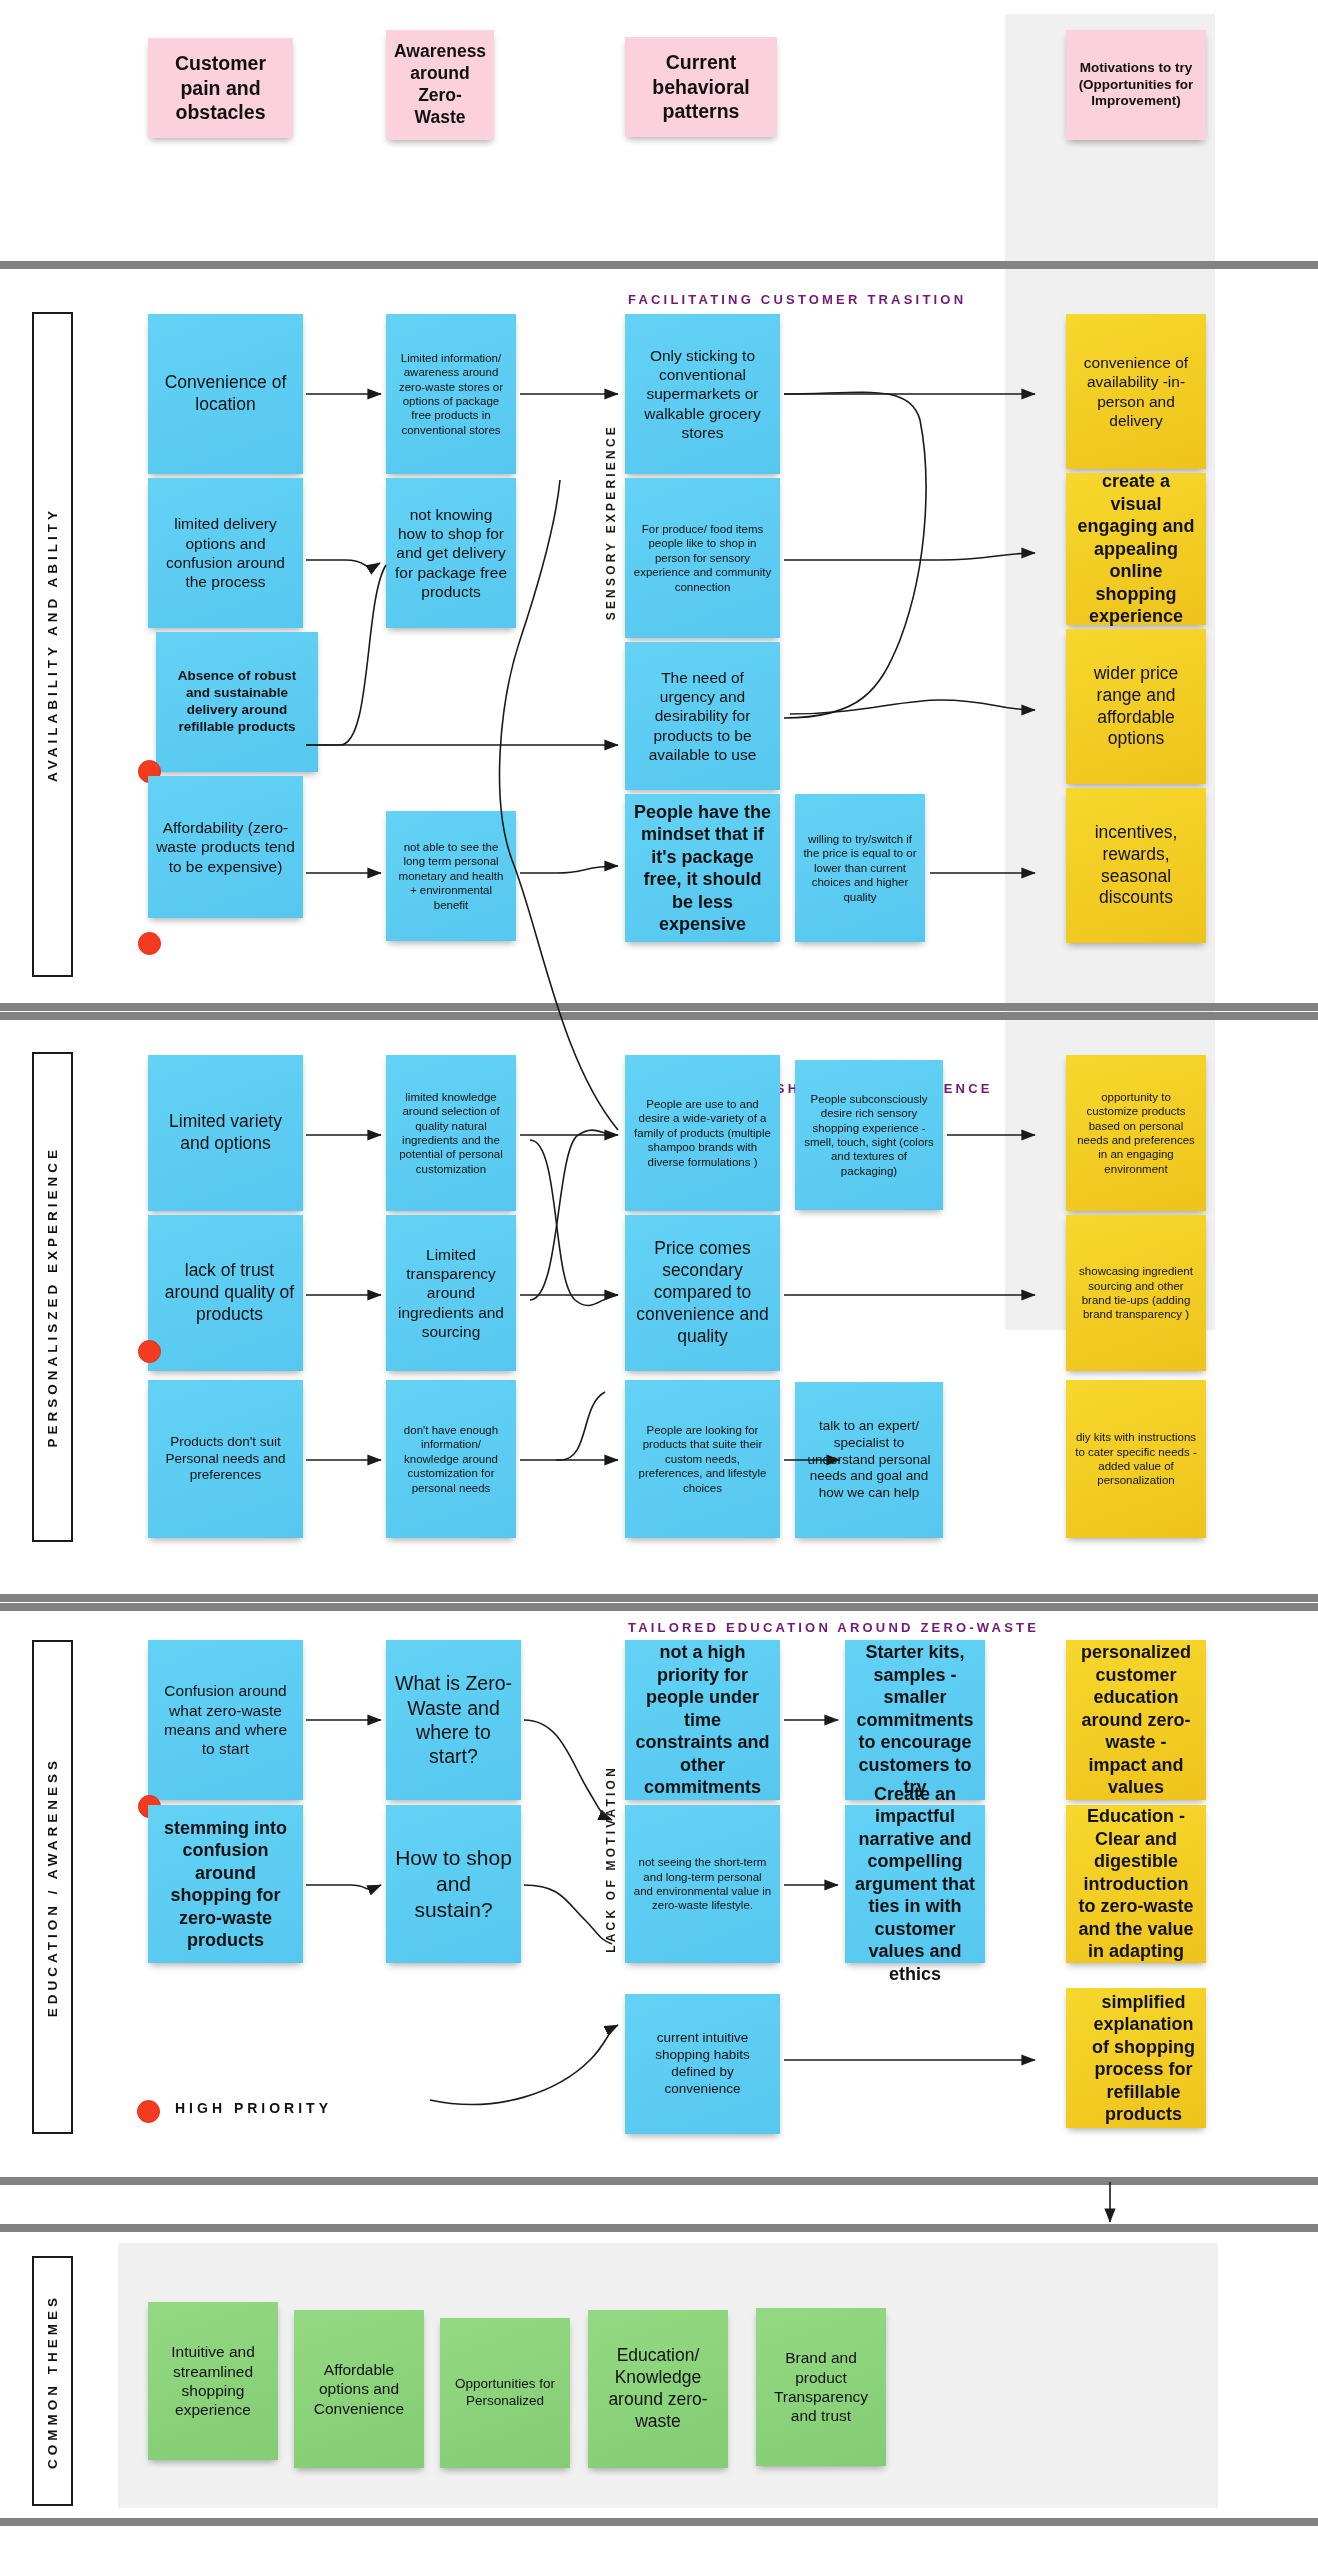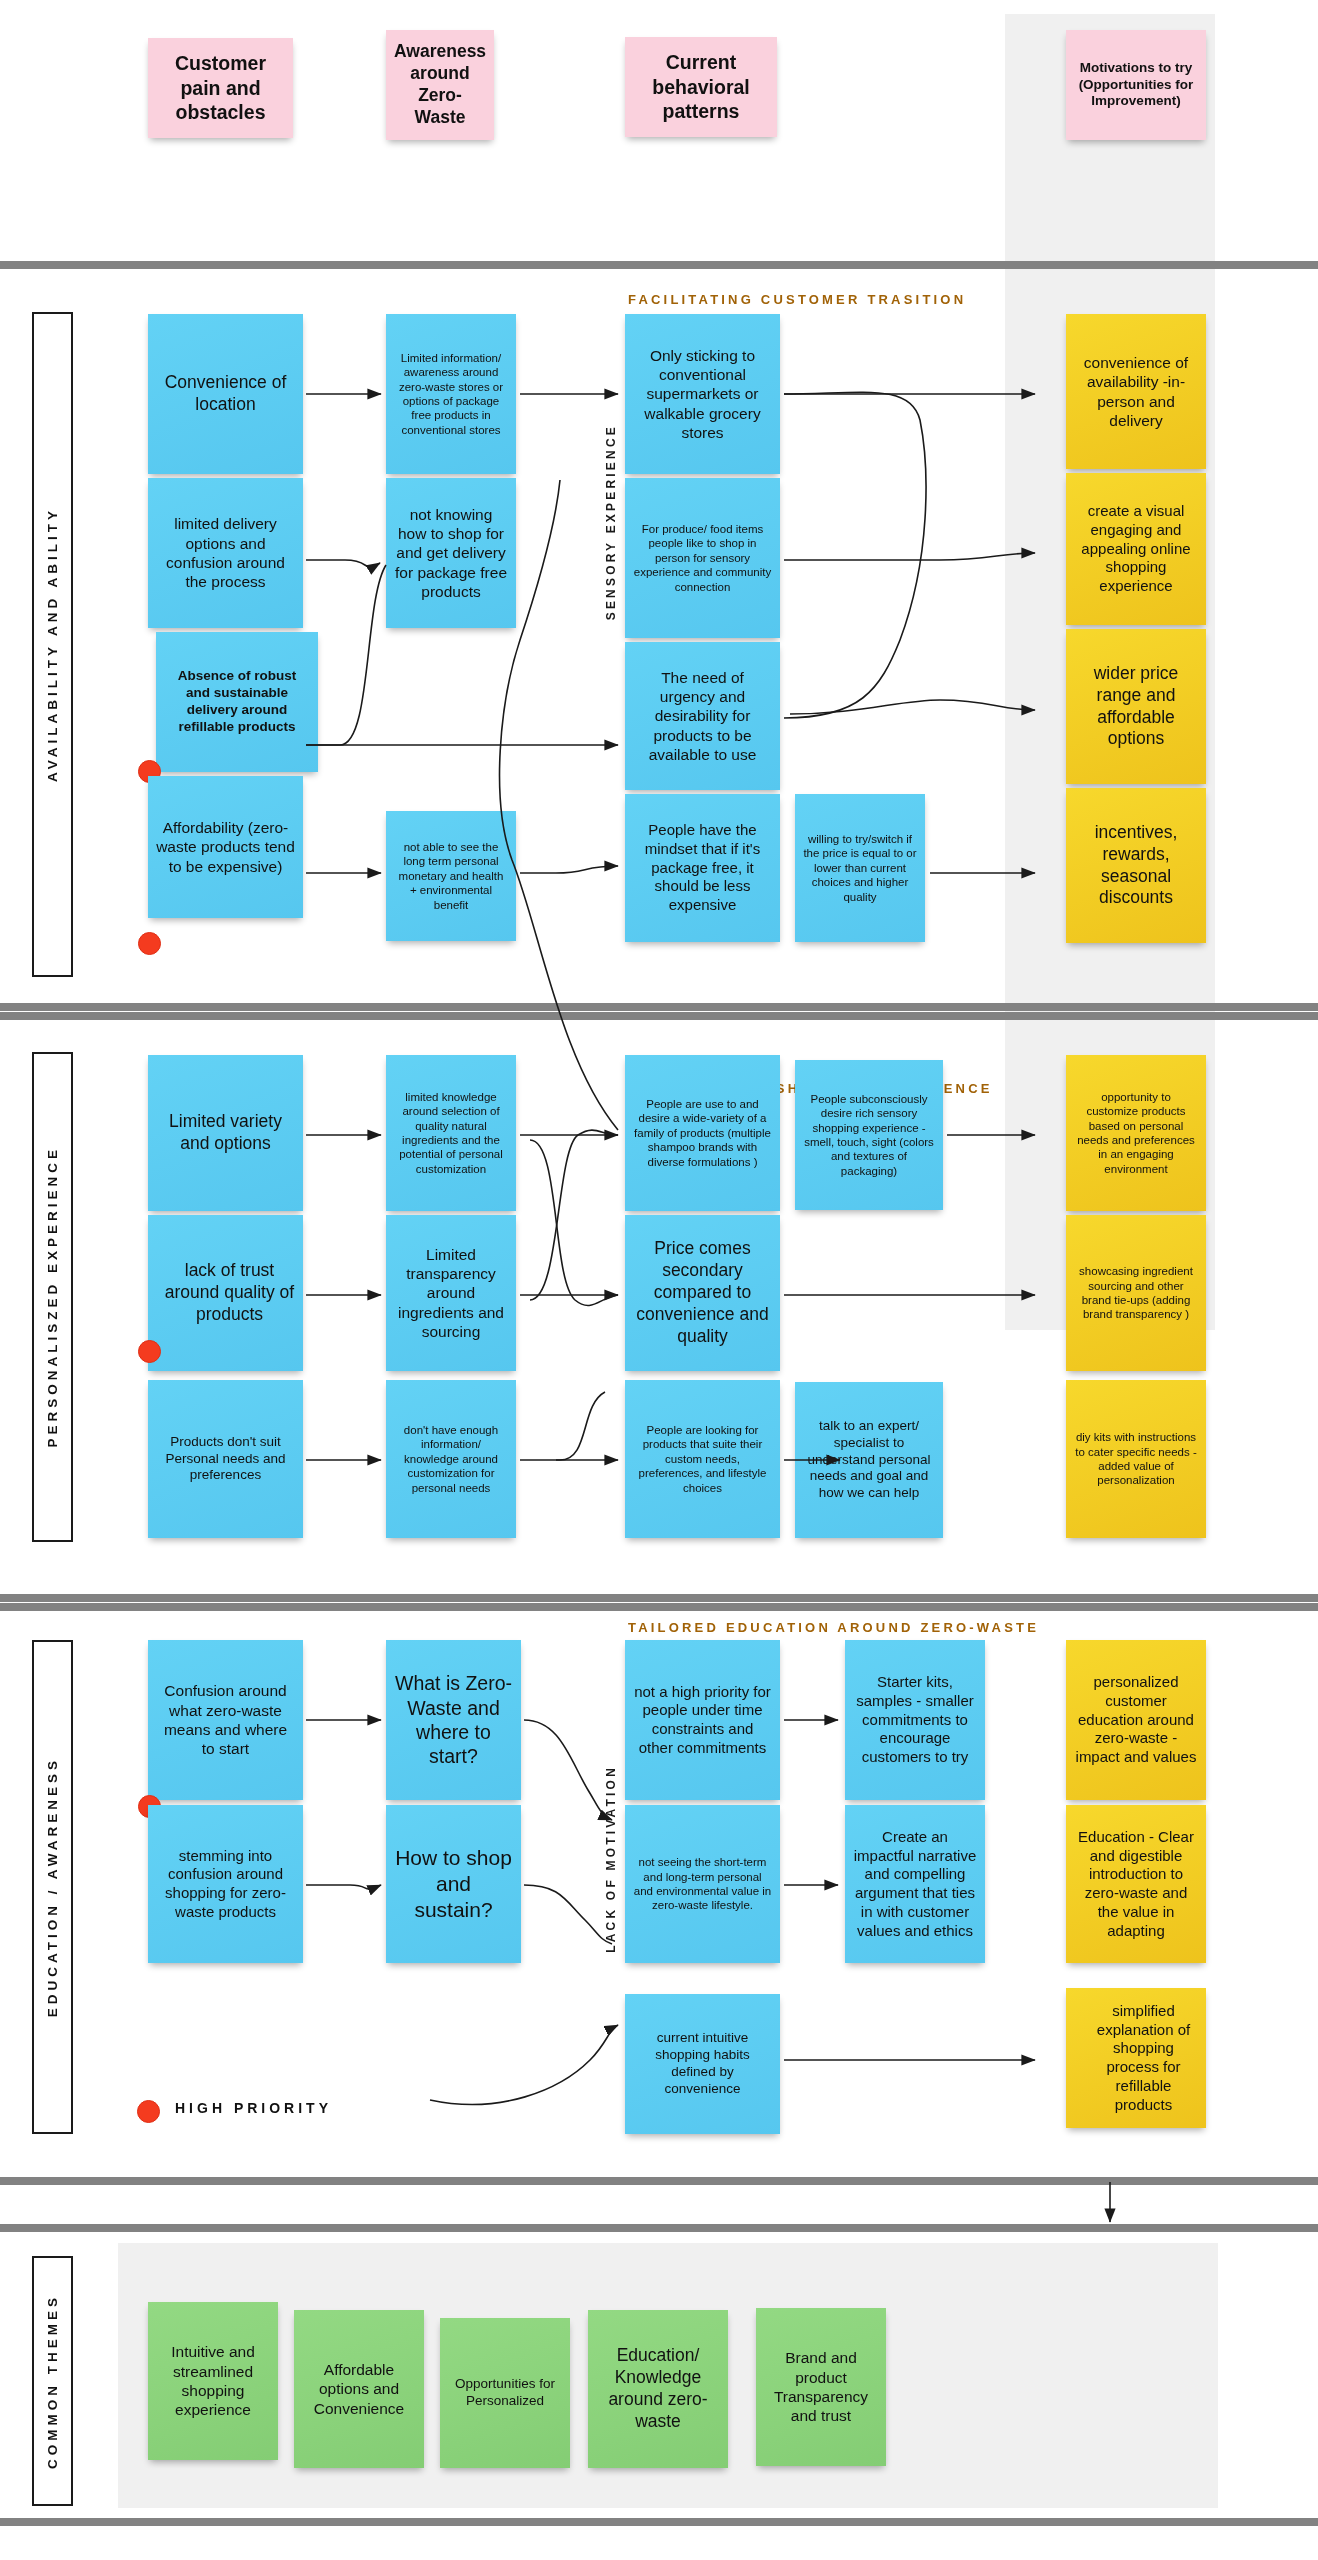--- a/index.html
+++ b/index.html
@@ -25,21 +25,21 @@
     box-shadow:0 4px 7px -2px rgba(0,0,0,.33);
   }
   .note span{display:block;width:100%;}
   .pink{background:#fad1dd;}
   .blue{background:#5ecdf2;background:linear-gradient(160deg,#63d2f5 0%,#56c7ef 100%);}
   .yellow{background:#f4d025;background:linear-gradient(160deg,#f7d82c 0%,#eec31c 100%);}
   .green{background:#8ed47e;background:linear-gradient(160deg,#93d983 0%,#84cd74 100%);}
 
   .b  {font-weight:bold;}
   .f11{font-size:11.5px;}
-  .f12{font-size:15px;}
+  .f12{font-size:18px;font-weight:bold;}
   .f13{font-size:13.5px;}
   .f15{font-size:15.5px;}
   .f17{font-size:17.5px;}
   .f19{font-size:19.5px;}
   .f21{font-size:21px;}
 
   
   .divider{position:absolute;background:#828282;height:8px;left:0;width:1318px;}
 
   
@@ -49,21 +49,21 @@
     display:flex; align-items:center; justify-content:center;
   }
   .vlabel span{
     writing-mode:vertical-rl; transform:rotate(180deg);
     font-weight:bold; letter-spacing:4px; font-size:13.5px; white-space:nowrap;
   }
 
   
   .bandtitle{
     position:absolute; font-weight:bold; letter-spacing:3.2px; font-size:13px;
-    white-space:nowrap; color:#a16207;
+    white-space:nowrap; color:#701a75;
   }
   
   .vmidtitle{
     position:absolute; font-weight:bold; letter-spacing:3.2px; font-size:12px;
     color:#1a1a1a; white-space:nowrap;
     writing-mode:vertical-rl; transform:rotate(180deg);
   }
 
   
   .dot{

